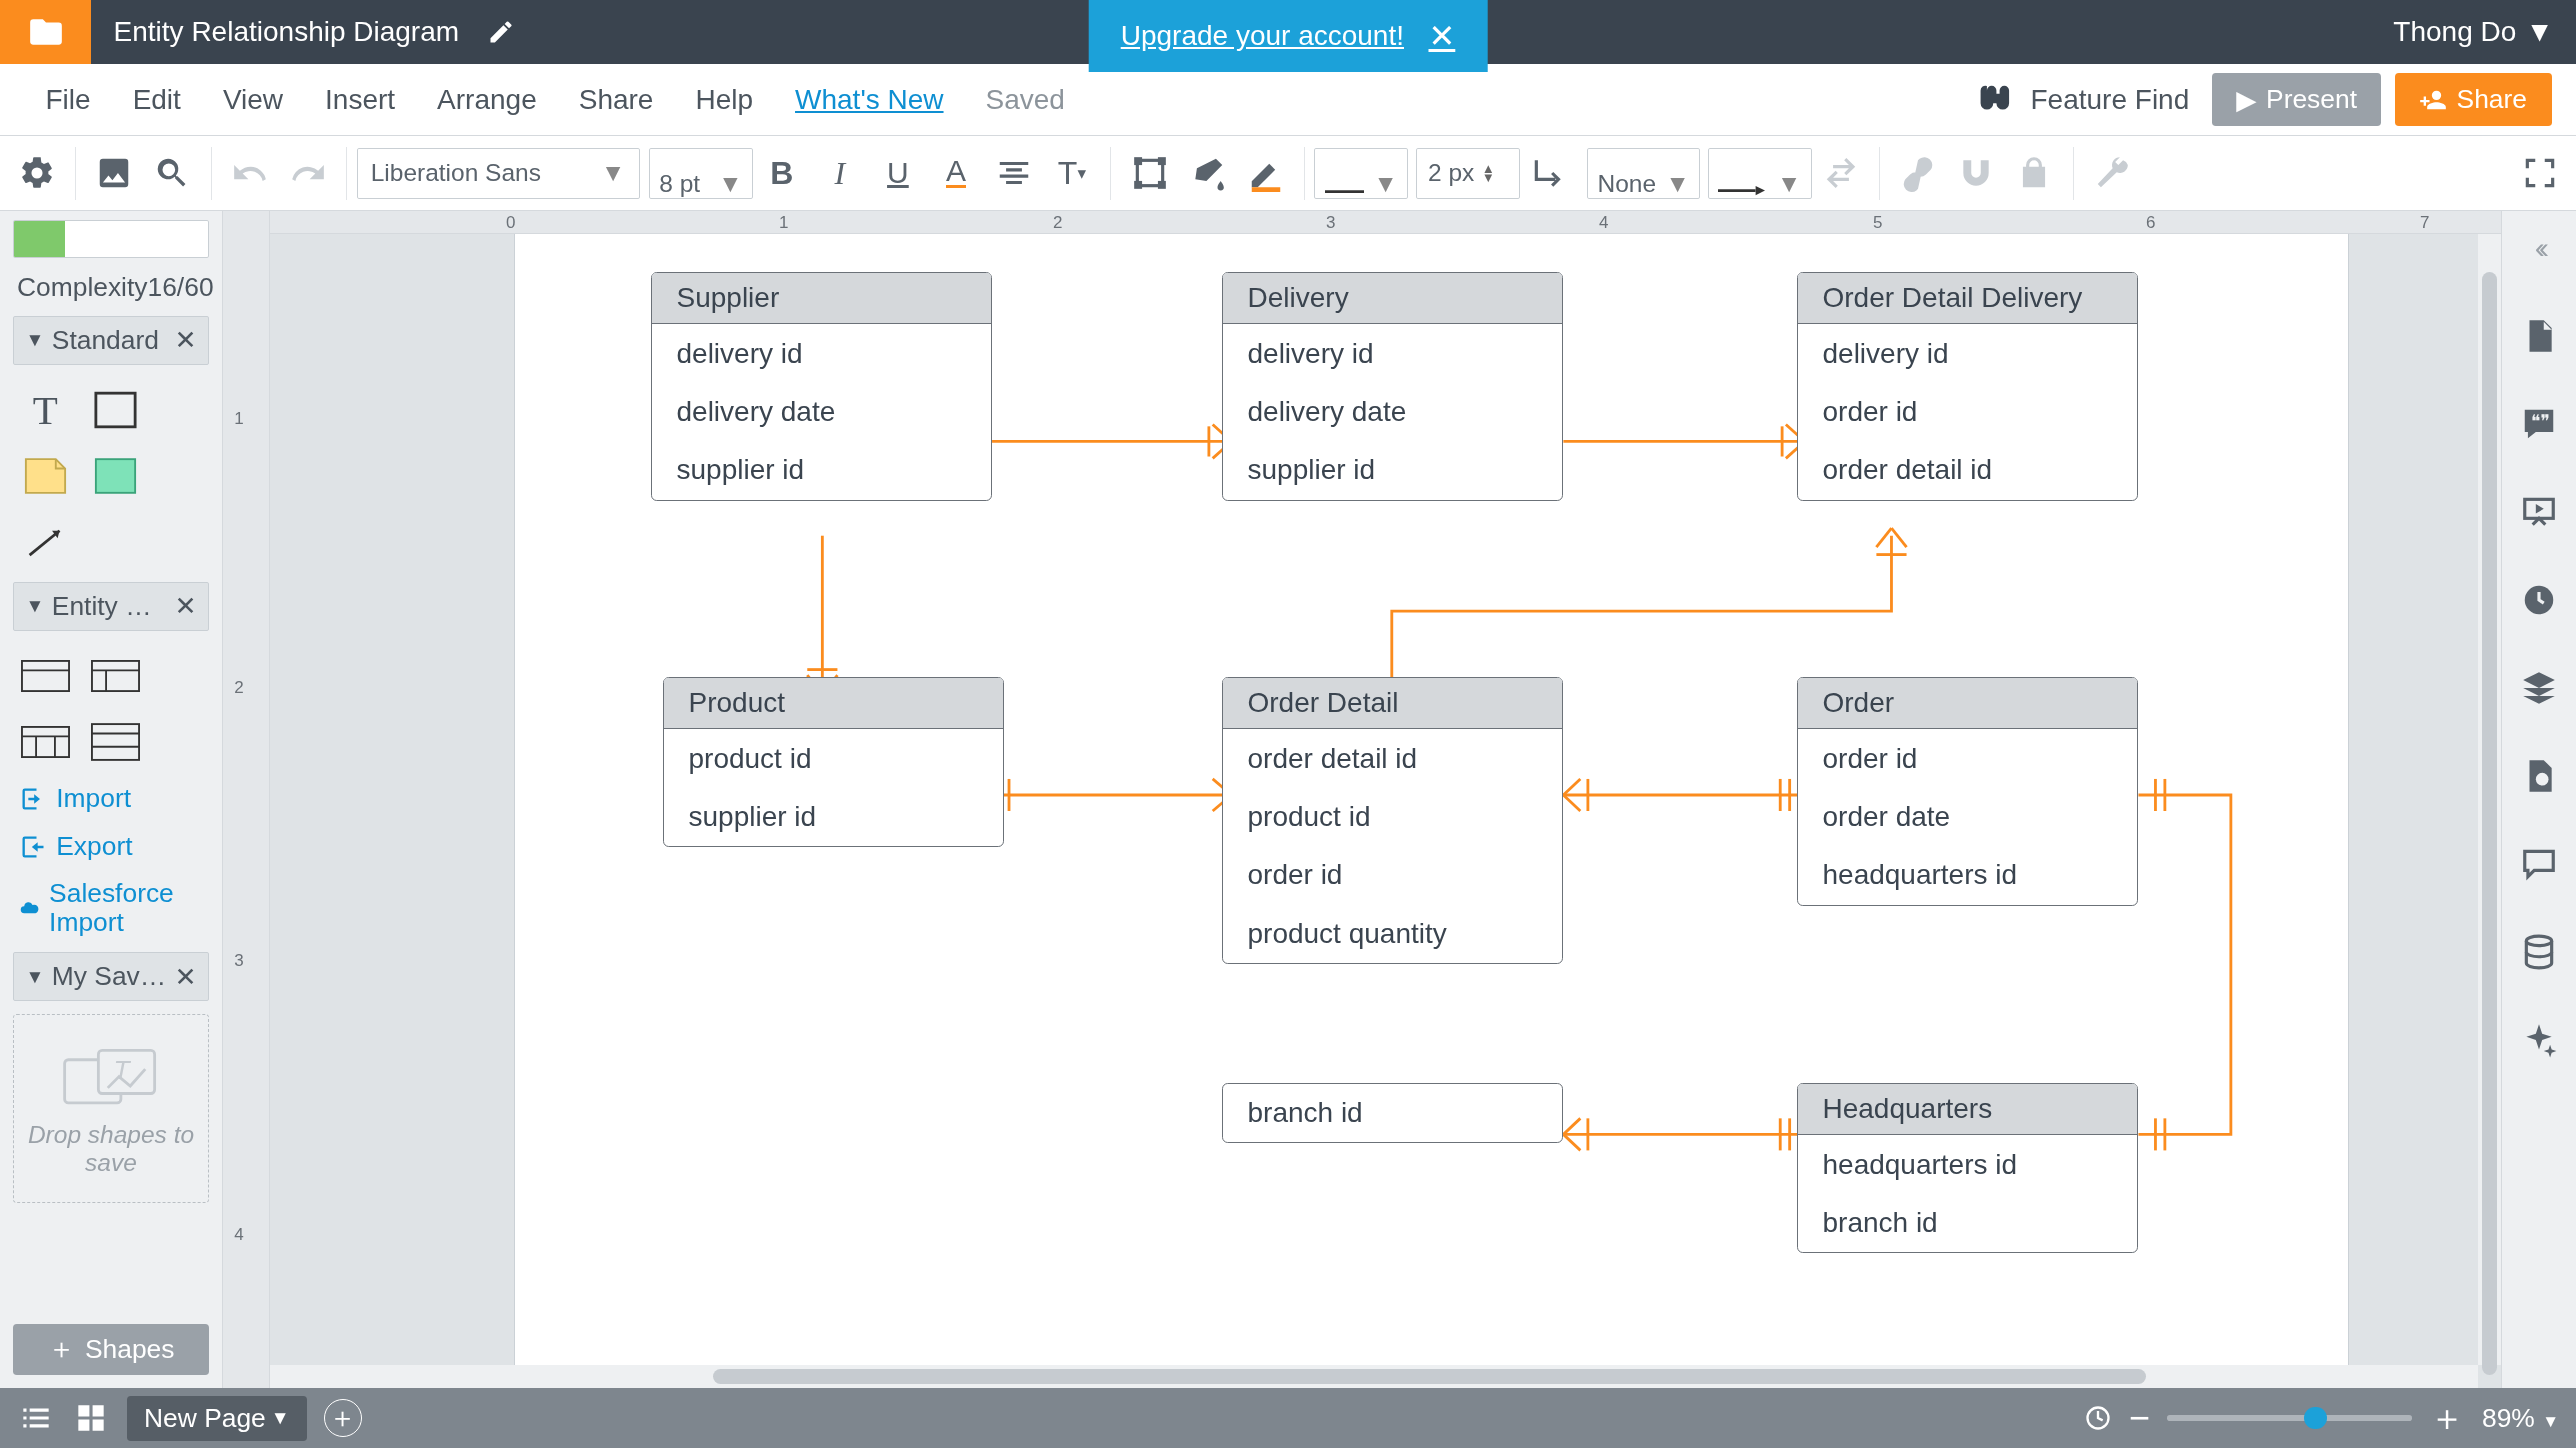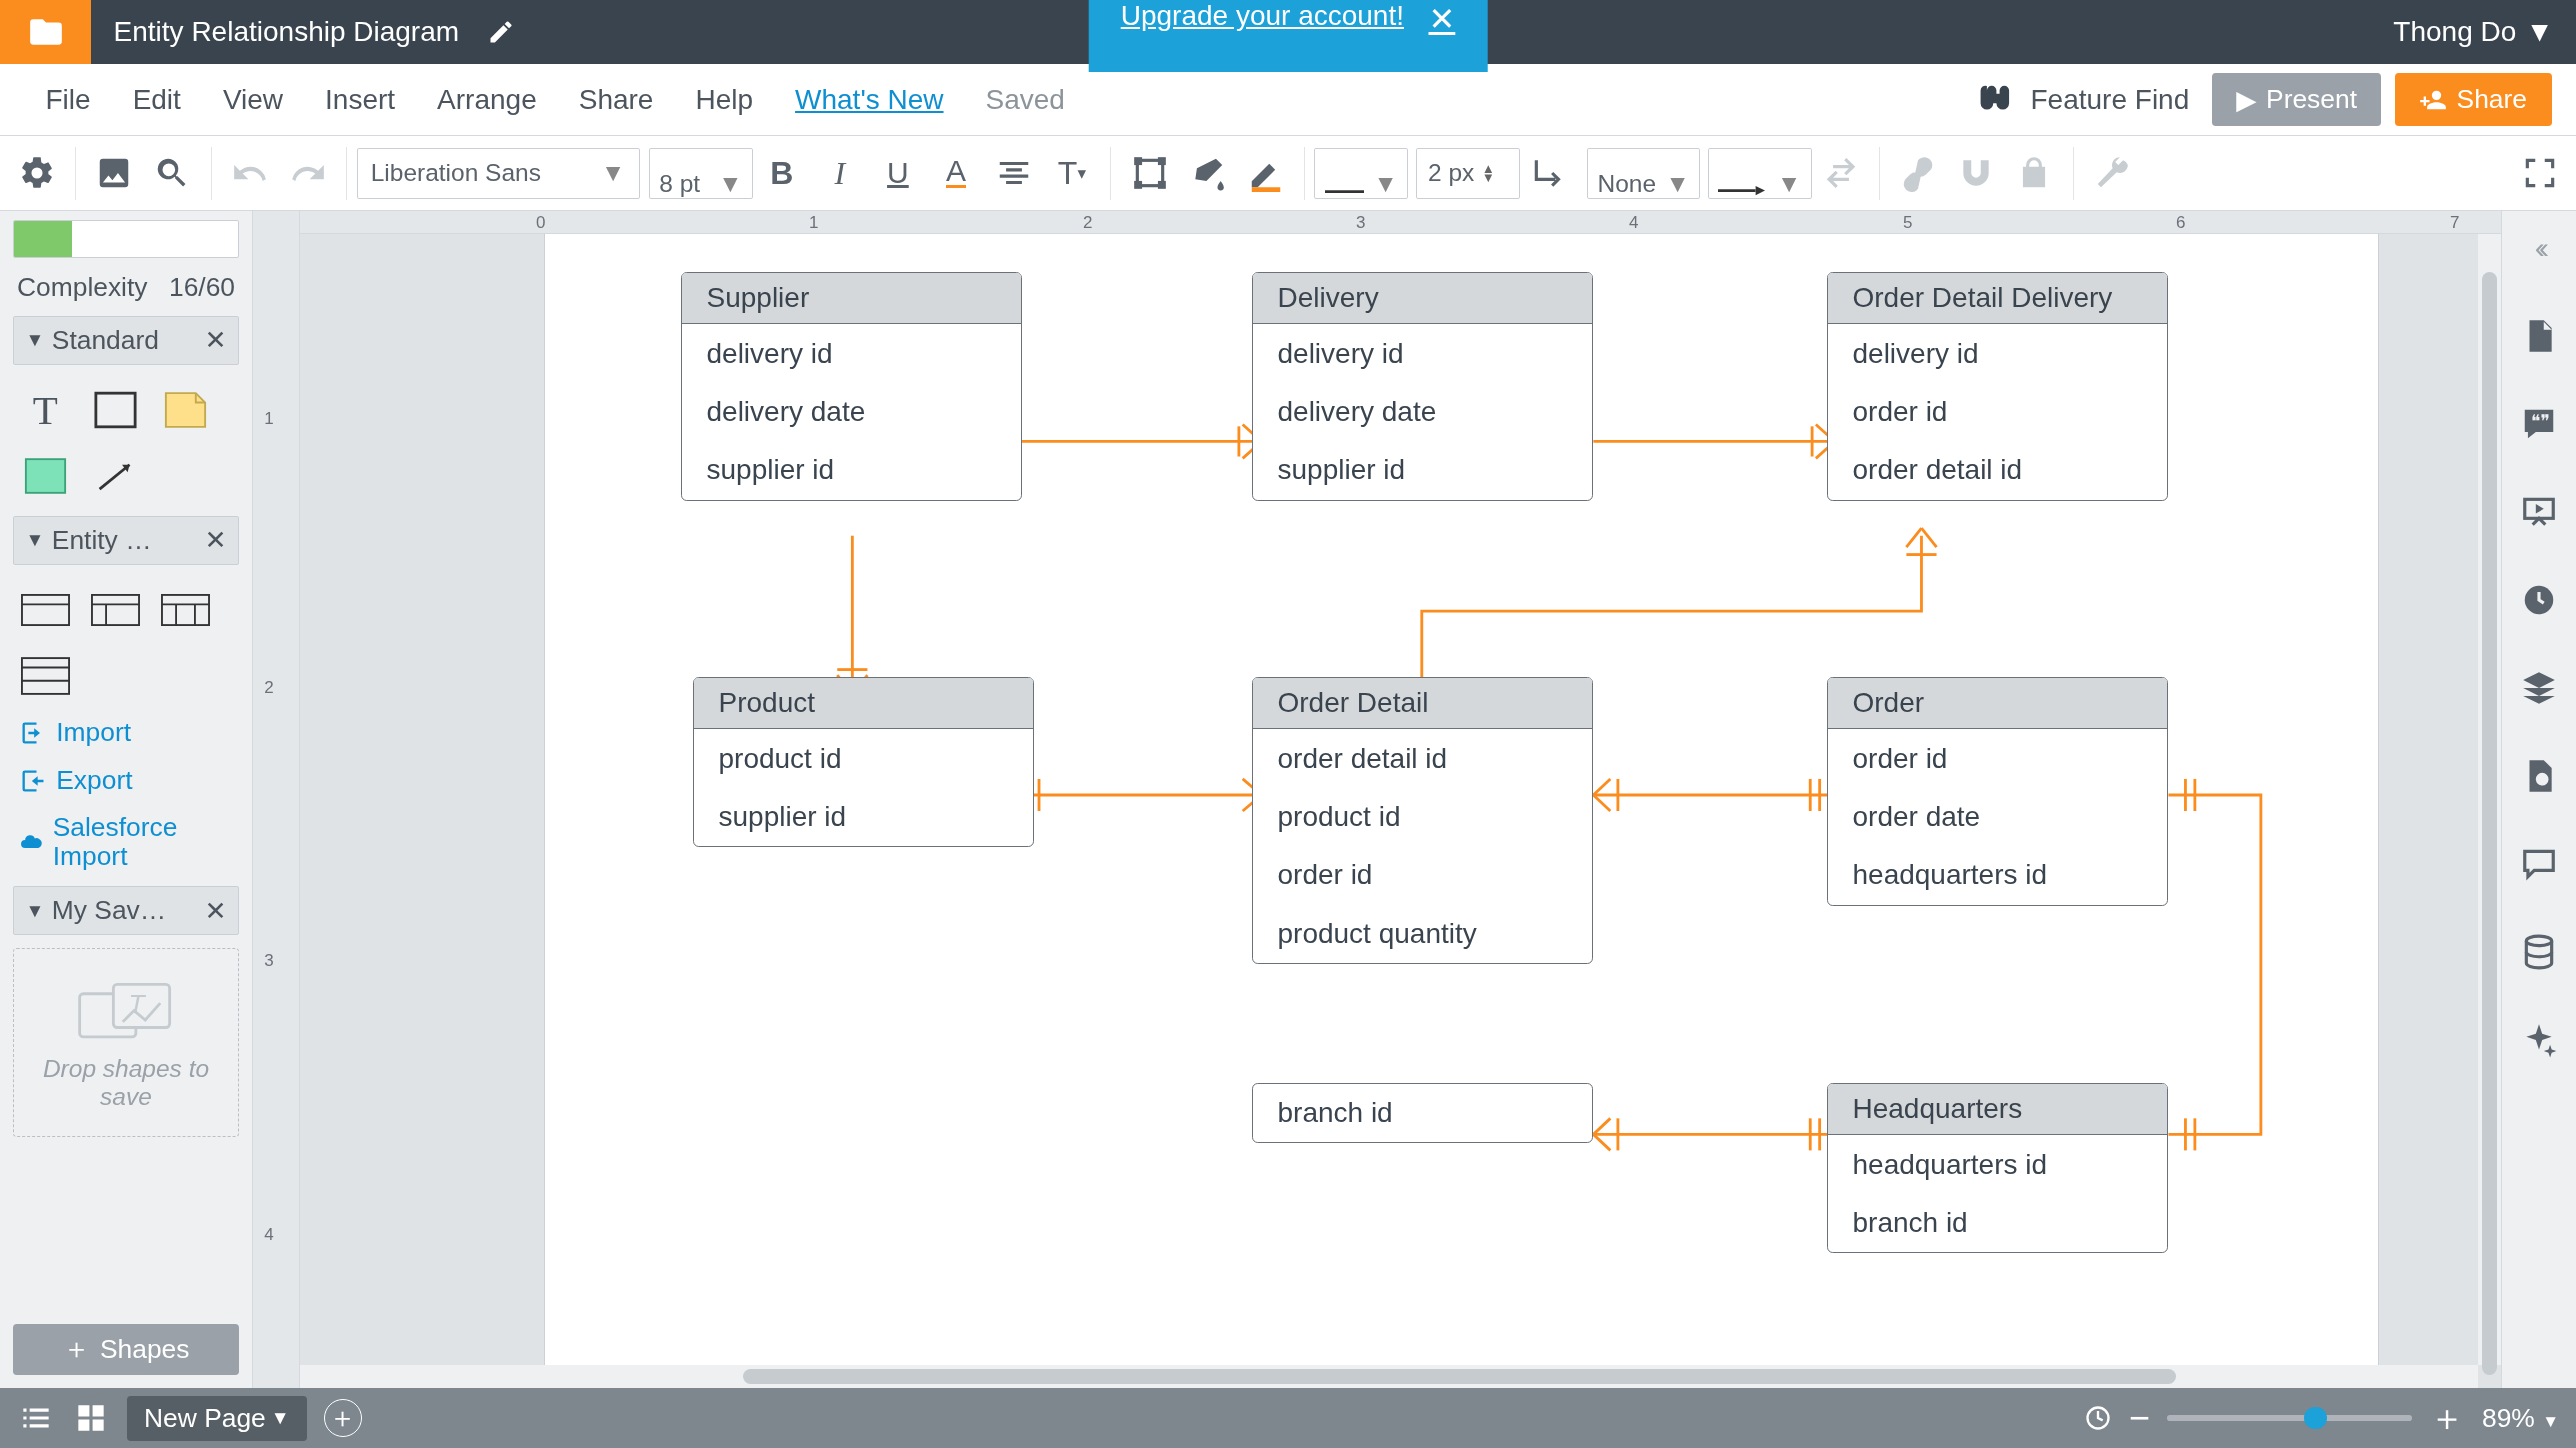--- a/index.html
+++ b/index.html
@@ -3,21 +3,21 @@
 <meta charset="utf-8">
 <style>
   * { box-sizing: border-box; margin: 0; padding: 0; font-family: "Helvetica Neue", Arial, sans-serif; }
   html, body { width: 2576px; height: 1448px; overflow: hidden; background: #eef0f2; color: #333; }
 
   
   .titlebar { height: 64px; background: #3a444f; display: flex; align-items: center; color: #fff; font-size: 28px; position: relative; }
   .titlebar .folder { width: 91px; height: 64px; background: #fb8c1e; display: flex; align-items: center; justify-content: center; }
   .titlebar .doc-title { padding: 0 22.6px; font-weight: 400; }
   .titlebar .edit-pencil { margin-left: 5.7px; }
-  .titlebar .upgrade { position: absolute; left: 50%; transform: translateX(-50%); top: 0; background: #1ca1d9; height: 72px; padding: 0 32px; display: flex; align-items: flex-start; gap: 24.5px; font-size: 28px; }
+  .titlebar .upgrade { position: absolute; left: 50%; transform: translateX(-50%); top: 0; background: #1ca1d9; height: 72px; padding: 0 32px; display: flex; align-items: center; gap: 24.5px; font-size: 28px; }
   .titlebar .upgrade span { text-decoration: underline; }
   .titlebar .user { margin-left: auto; padding: 0 22.6px; display: flex; align-items: center; gap: 9.4px; }
 
   
   .menubar { height: 72px; background: #fff; border-bottom: 0.9px solid #d5d9dd; display: flex; align-items: center; padding: 0 24.5px; font-size: 28px; color: #4c555e; }
   .menubar .menu-item { padding: 0 21px; cursor: pointer; }
   .menubar .menu-item.link { color: #0e8fd2; text-decoration: underline; }
   .menubar .menu-item.saved { color: #8c949b; }
   .menubar .spacer { flex: 1; }
   .menubar .feature-find { display: flex; align-items: center; gap: 13.2px; padding: 0 22.6px; }
@@ -34,21 +34,21 @@
   .tool-select { height: 51px; border: 0.9px solid #c9cfd4; border-radius: 1.9px; background: #fff; display: inline-flex; align-items: center; padding: 0 13.2px; gap: 9.4px; cursor: pointer; }
   .tool-select.small { padding: 0 9.4px; align-items: flex-end; }
   .tool-input { height: 51px; border: 0.9px solid #c9cfd4; border-radius: 1.9px; background: #fff; padding: 0 11.3px; display: inline-flex; align-items: center; gap: 7.5px; }
   .stepper { display:inline-flex; flex-direction:column; line-height:9.4px; font-size:13.2px; color:#666; }
   .right-tools { margin-left: auto; display: flex; align-items: center; }
 
   
   .main { position: absolute; top: 211px; bottom: 60px; left: 0; right: 0; display: flex; }
 
   
-  .leftpanel { width: 253px; background: #eef0f2; border-right: 0.9px solid #d5d9dd; display: flex; flex-direction: column; gap: 13.2px; padding: 9.4px 13.2px 13.2px 13.2px; font-size: 26.4px; color: #4c555e; }
+  .leftpanel { width: 223px; background: #eef0f2; border-right: 0.9px solid #d5d9dd; display: flex; flex-direction: column; gap: 13.2px; padding: 9.4px 13.2px 13.2px 13.2px; font-size: 26.4px; color: #4c555e; }
   .complexity-bar { height: 38px; border: 0.9px solid #c9cfd4; border-radius: 1.9px; background: #fff; overflow: hidden; }
   .complexity-bar .fill { height: 100%; width: 26%; background: #7fc96b; }
   .complexity-label { display:flex; justify-content:space-between; font-size:26.4px; padding:0 3.8px; }
   .panel-header { height: 49px; background: #dfe3e6; border: 0.9px solid #c9cfd4; border-radius: 1.9px; display:flex; align-items:center; padding: 0 11.3px; gap: 7.5px; }
   .panel-header .x { margin-left:auto; }
   .shape-row { display:flex; gap: 17px; padding: 7.5px 5.7px 1.9px 5.7px; flex-wrap: wrap; }
   .shape-cell { width: 53px; height: 49px; display:flex; align-items:center; justify-content:center; }
   .import-row { display:flex; align-items:center; gap:9.4px; color:#0e8fd2; padding:1.9px 5.7px; cursor:pointer; font-size:26.4px; }
   .drop-zone { border: 1.9px dashed #b9bfc4; border-radius: 3.8px; height: 189px; display:flex; flex-direction:column; align-items:center; justify-content:center; color:#9aa1a8; font-style: italic; font-size:24.5px; gap:5.7px; text-align:center; padding: 7.5px; }
   .shapes-btn { background:#9aa1a8; color:#fff; height:51px; border-radius:3.8px; display:flex; align-items:center; justify-content:center; gap:9.4px; cursor:pointer; margin-top:auto; }

